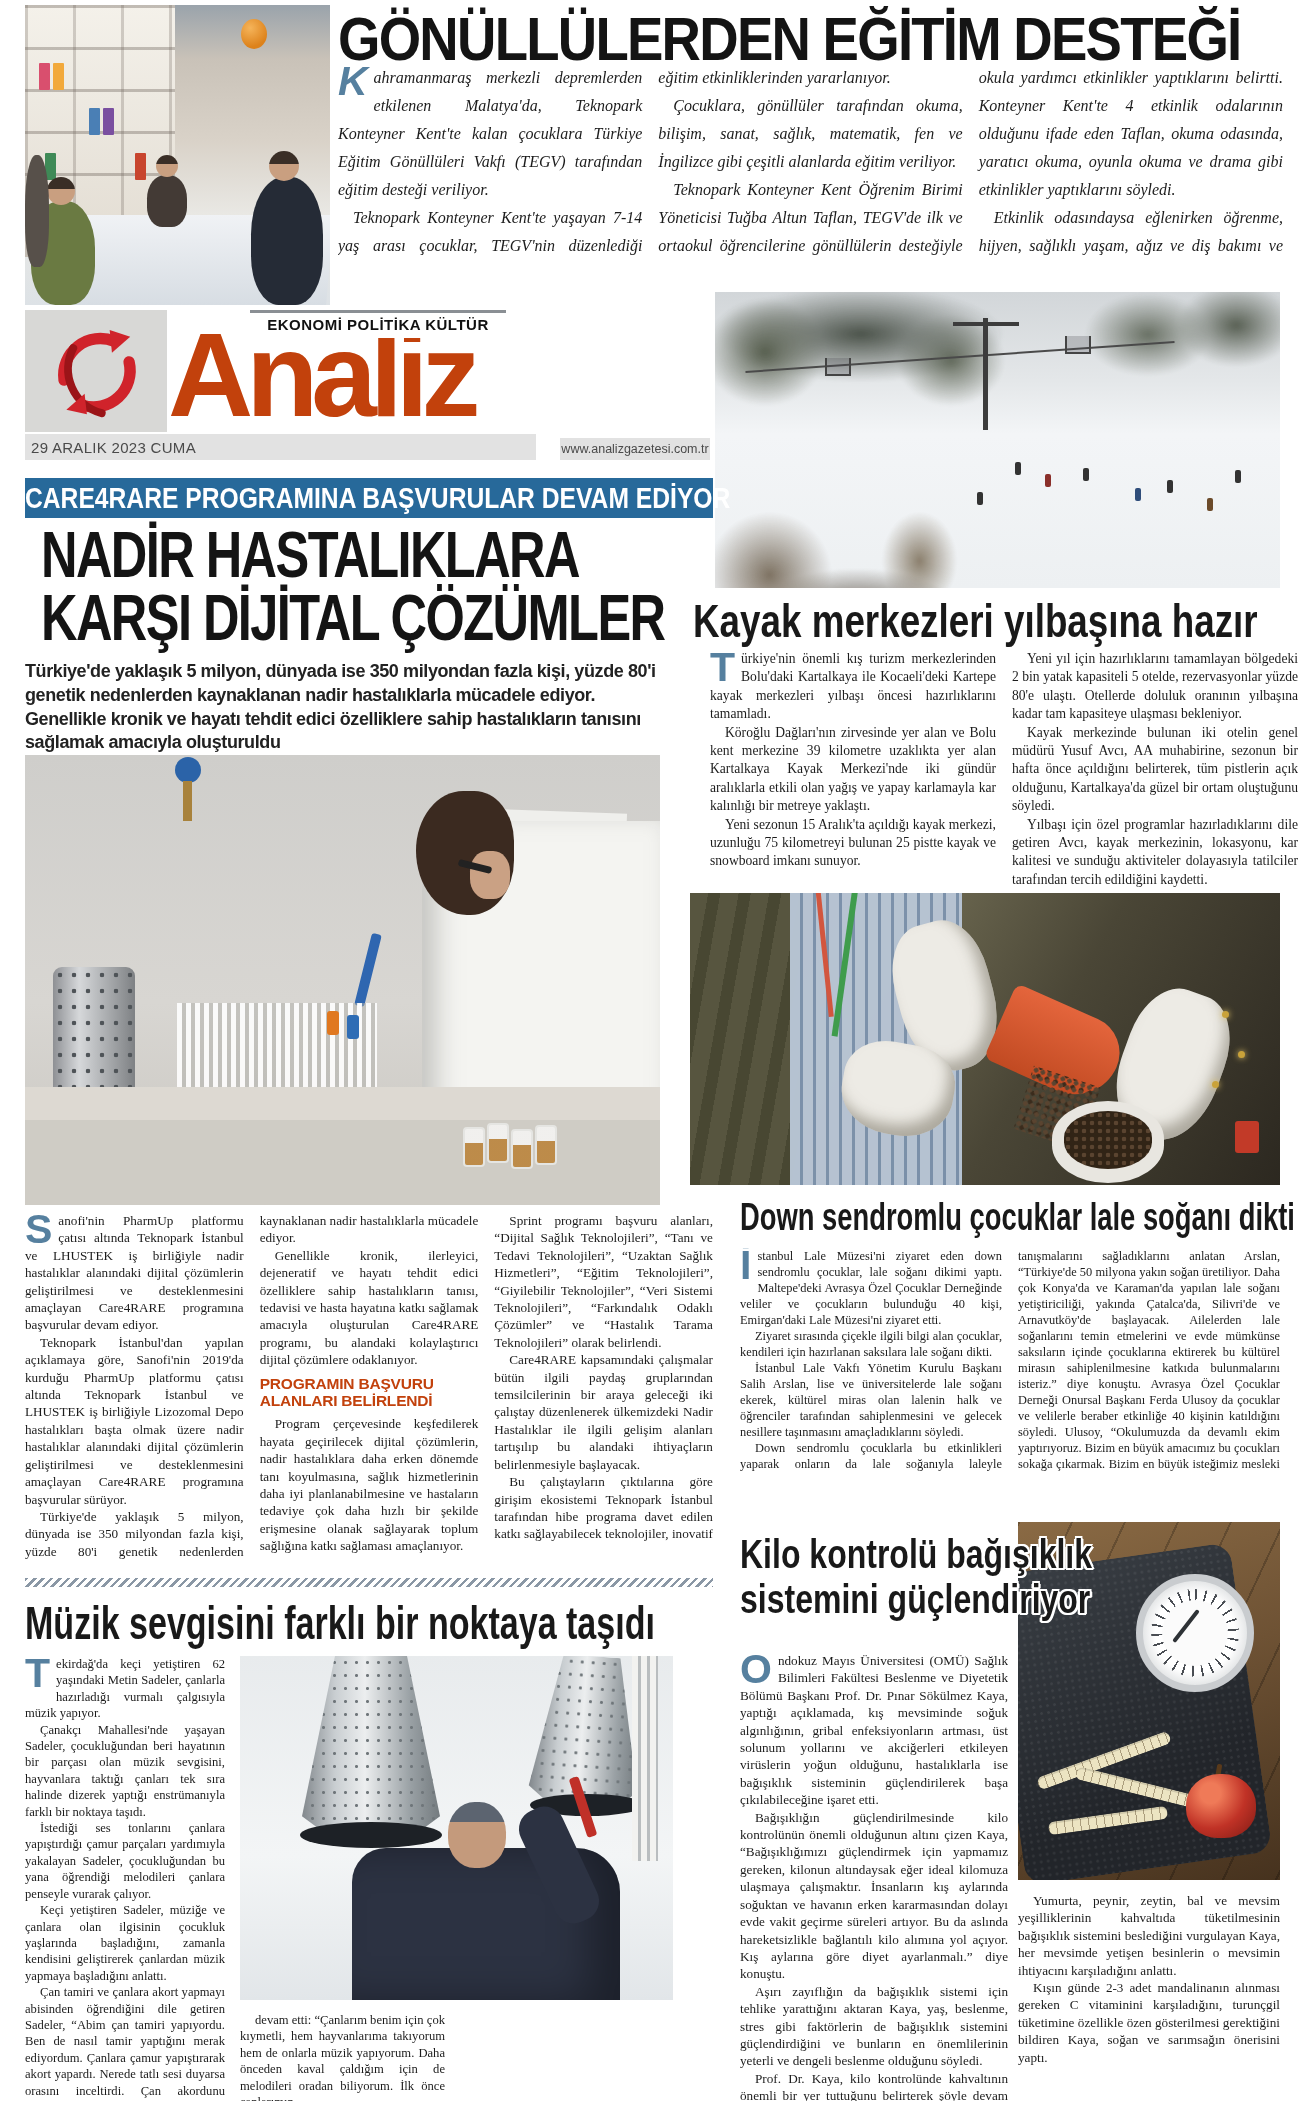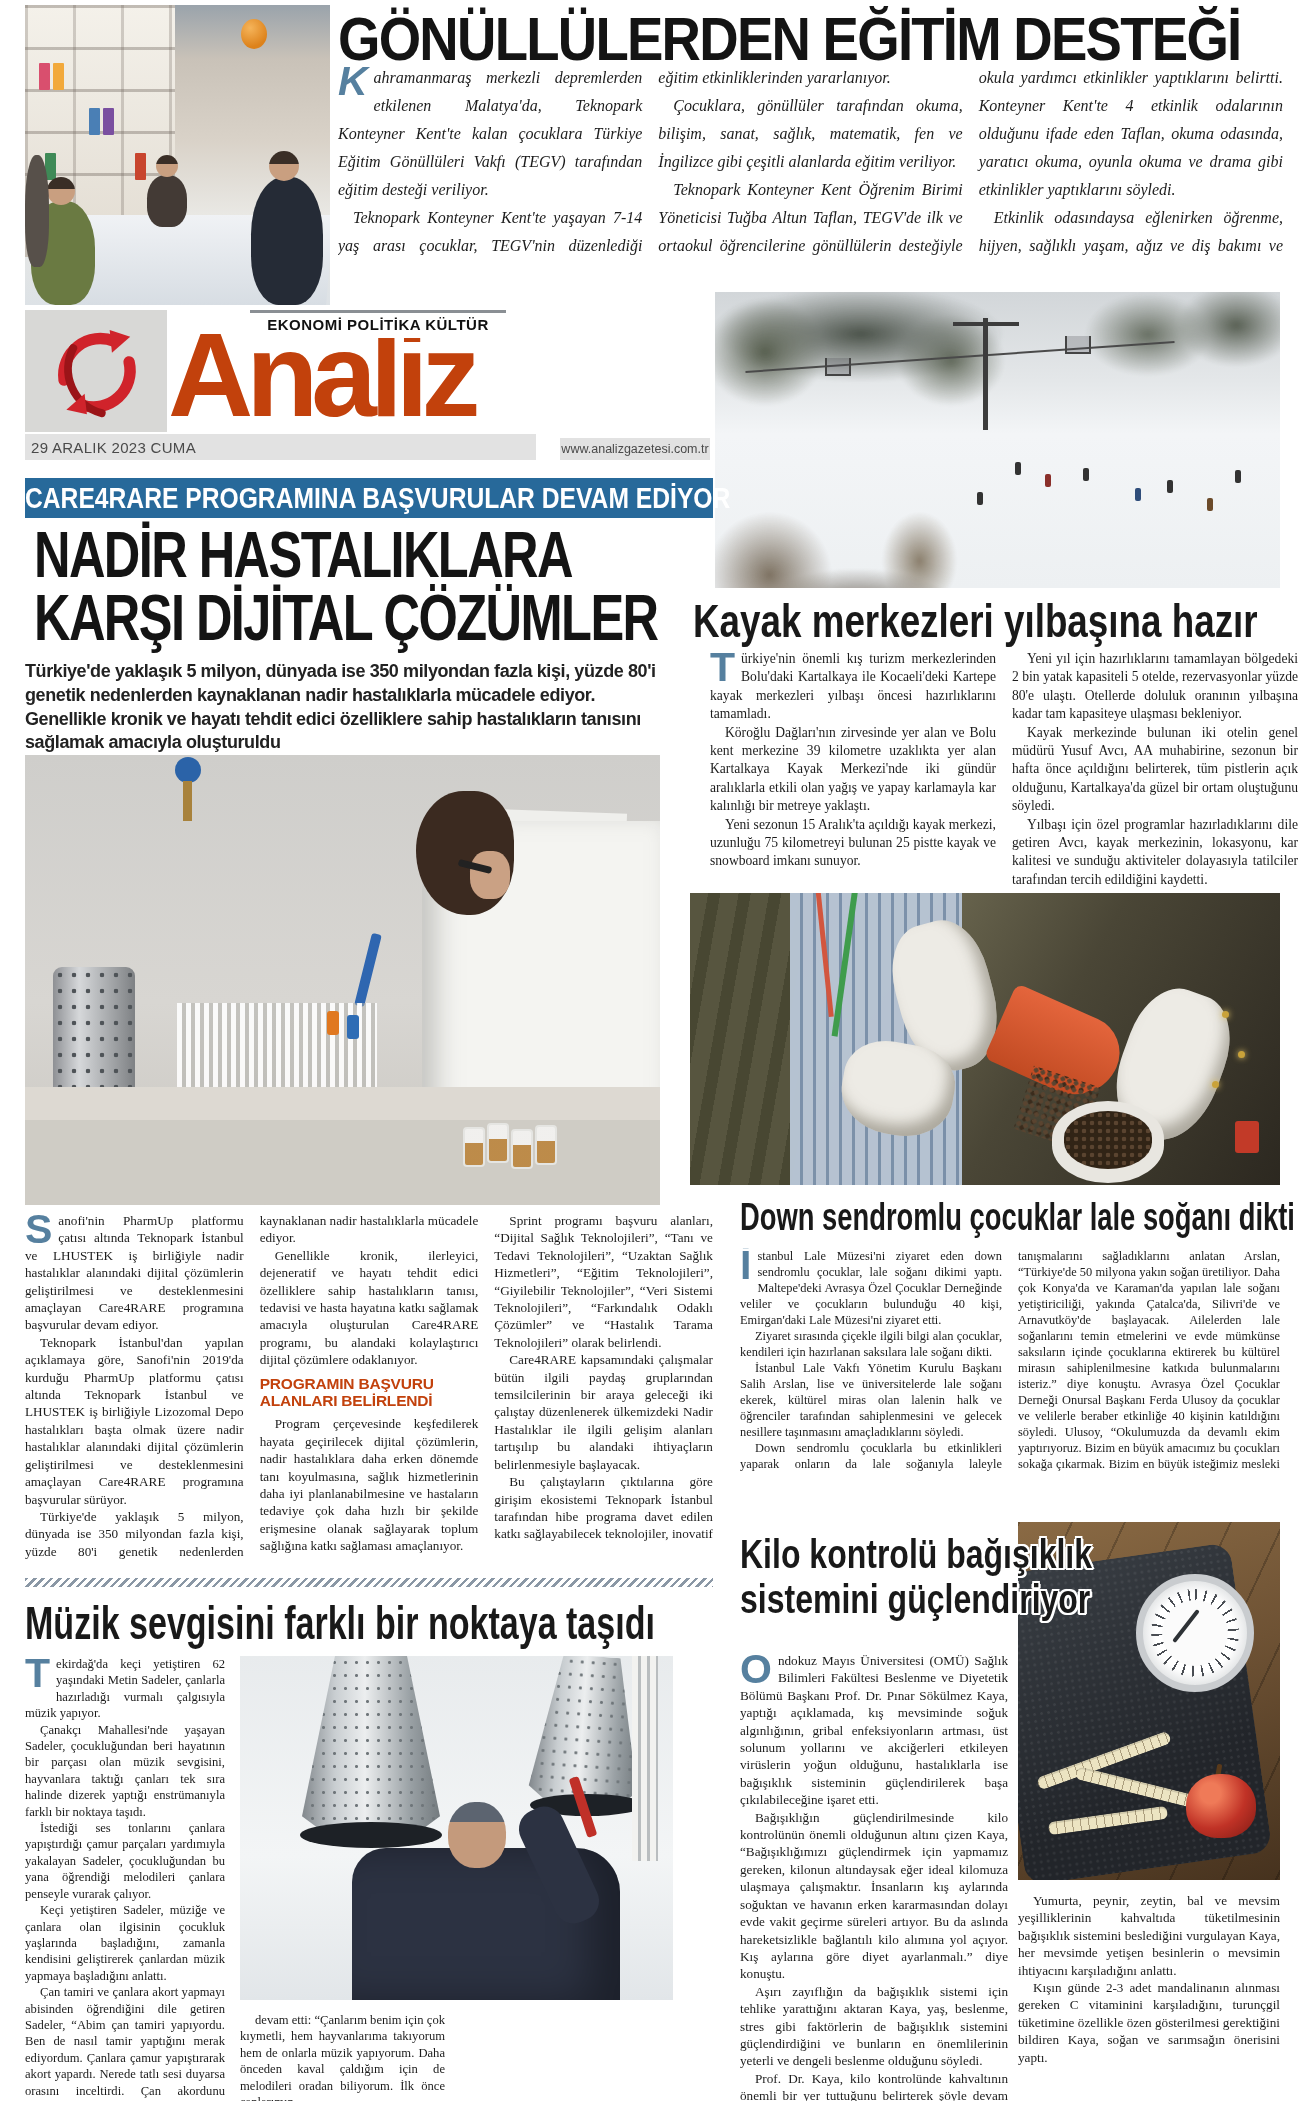--- a/index.html
+++ b/index.html
@@ -258,21 +258,21 @@
     <div class="pp" style="left:452px;top:188px;"></div>
     <div class="pp" style="left:492px;top:206px;background:#6b4a2a;"></div>
     <div class="pp" style="left:520px;top:178px;"></div>
     <div class="pp" style="left:262px;top:200px;"></div>
     <div class="ski-bush"></div>
   </div>
 
   <div class="abs kicker" style="left:25px;top:478px;width:688px;height:40px;">
     <span class="cx">CARE4RARE PROGRAMINA BAŞVURULAR DEVAM EDİYOR</span>
   </div>
-  <div class="abs h-big main-head" style="left:34px;top:524px;width:688px;height:130px;">
+  <div class="abs h-big main-head" style="left:41px;top:524px;width:688px;height:130px;">
     <span class="cx">NADİR HASTALIKLARA</span><br>
     <span class="cx">KARŞI DİJİTAL ÇÖZÜMLER</span>
   </div>
   <div class="abs deck" style="left:25px;top:660px;width:650px;height:88px;">Türkiye'de yaklaşık 5 milyon, dünyada ise 350 milyondan fazla kişi, yüzde 80'i genetik nedenlerden kaynaklanan nadir hastalıklarla mücadele ediyor. Genellikle kronik ve hayatı tehdit edici özelliklere sahip hastalıkların tanısını sağlamak amacıyla oluşturuldu</div>
 
   <div class="abs ph ph-lab" style="left:25px;top:755px;width:635px;height:450px;">
     <div class="lab-sheet"></div>
     <div class="atom" style="right:70px;top:80px;width:15px;height:15px;background:#222;"></div>
     <div class="atom" style="right:110px;top:104px;width:13px;height:13px;background:#fff;border:2px solid #333;"></div>
     <div class="atom" style="right:58px;top:128px;width:13px;height:13px;background:#fff;border:2px solid #333;"></div>

